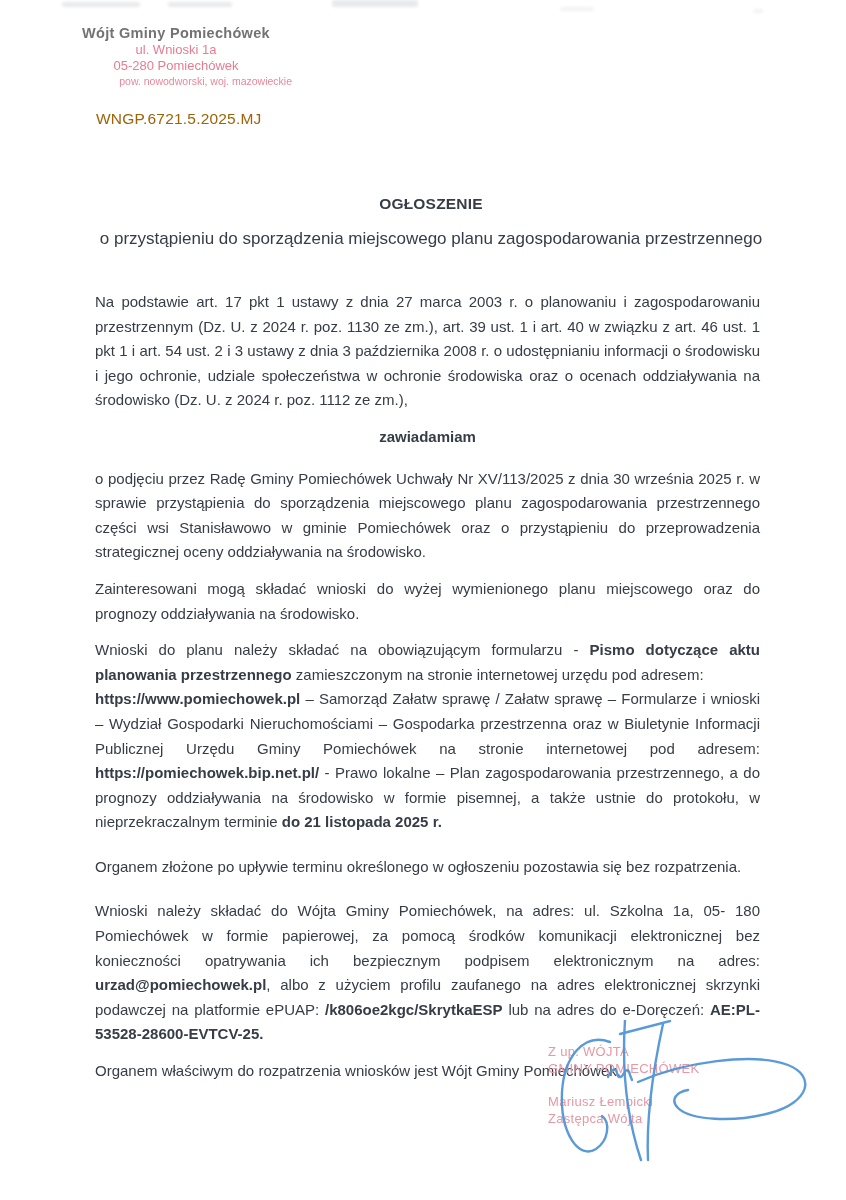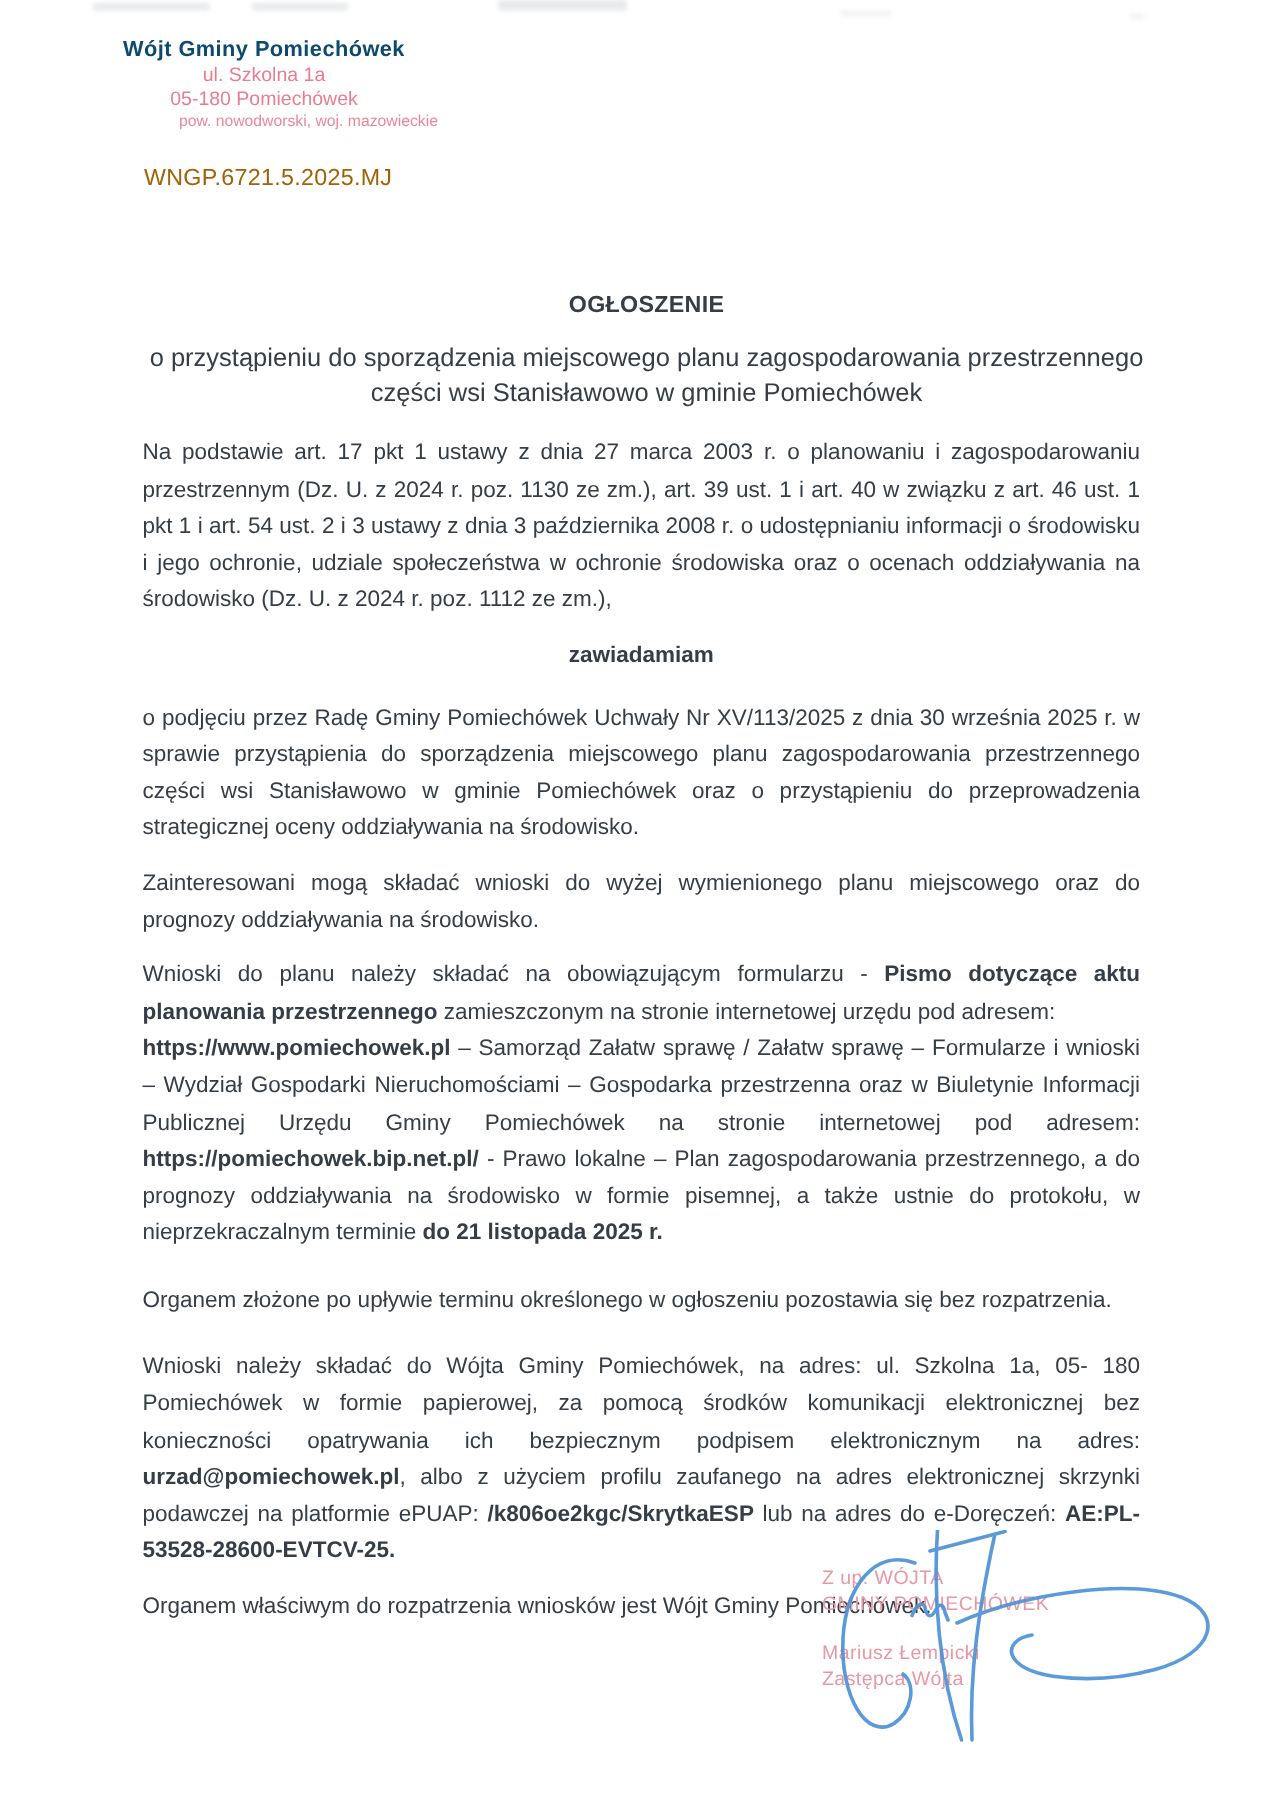--- a/index.html
+++ b/index.html
@@ -12,21 +12,21 @@
   
   .artifact { position:absolute; background:#b9bdc4; opacity:.32; filter:blur(1.5px); border-radius:2px; }
   .a1 { left:62px;  top:2px; width:78px; height:5px; }
   .a2 { left:168px; top:2px; width:64px; height:5px; }
   .a3 { left:332px; top:0;   width:86px; height:7px; }
   .a4 { left:560px; top:7px; width:34px; height:4px; opacity:.18; }
   .a5 { left:753px; top:9px; width:10px; height:4px; opacity:.18; }
 
   
   .header-stamp { position:absolute; left:60px; top:24px; width:232px; text-align:center; }
-  .stamp-l1 { font-weight:bold; font-size:14.5px; line-height:18px; color:#0c4a6e; letter-spacing:.3px; }
+  .stamp-l1 { font-weight:bold; font-size:14.5px; line-height:18px; color:#737373; letter-spacing:.3px; }
   .stamp-l2 { font-size:13px; line-height:16px; color:#e87c91; }
   .stamp-l3 { font-size:10.5px; line-height:15px; color:#ea8799;text-align:right; }
 
   .date-line  { position:absolute; top:80px; right:84px; font-size:15px; color:#39404a; }
   .ref-number { position:absolute; left:96px; top:110px; font-size:15.5px; color:#a16207; letter-spacing:.2px; }
 
   .title-block { position:absolute; top:195px; left:16px; right:0; text-align:center; }
   .doc-title    { font-weight:bold; font-size:15.5px; margin-bottom:14px; letter-spacing:.2px; }
   .doc-subtitle { font-size:17px; line-height:23px; }
 
@@ -49,31 +49,30 @@
 <div class="page">
 
   <span class="artifact a1"></span>
   <span class="artifact a2"></span>
   <span class="artifact a3"></span>
   <span class="artifact a4"></span>
   <span class="artifact a5"></span>
 
   <div class="header-stamp">
     <div class="stamp-l1">Wójt Gminy Pomiechówek</div>
-    <div class="stamp-l2">ul. Szkolna 1a</div>
-    <div class="stamp-l2">05-180 Pomiechówek</div>
+    <div class="stamp-l2">ul. Wnioski 1a</div>
+    <div class="stamp-l2">05-280 Pomiechówek</div>
     <div class="stamp-l3">pow. nowodworski, woj. mazowieckie</div>
   </div>
 
   <div class="ref-number">WNGP.6721.5.2025.MJ</div>
 
   <div class="title-block">
     <div class="doc-title">OGŁOSZENIE</div>
     <div class="doc-subtitle">o przystąpieniu do sporządzenia miejscowego planu zagospodarowania przestrzennego</div>
-    <div class="doc-subtitle">części wsi Stanisławowo w gminie Pomiechówek</div>
   </div>
 
   <div class="body-text" id="body-paragraphs">
       <div class="para"><span>Na podstawie art. 17 pkt 1 ustawy z dnia 27 marca 2003 r. o planowaniu i zagospodarowaniu przestrzennym (Dz. U. z 2024 r. poz. 1130 ze zm.), art. 39 ust. 1 i art. 40 w związku z art. 46 ust. 1 pkt 1 i art. 54 ust. 2 i 3 ustawy z dnia 3 października 2008 r. o udostępnianiu informacji o środowisku i jego ochronie, udziale społeczeństwa w ochronie środowiska oraz o ocenach oddziaływania na środowisko (Dz. U. z 2024 r. poz. 1112 ze zm.),</span></div>
       <div class="para center-heading"><span class="b">zawiadamiam</span></div>
       <div class="para"><span>o podjęciu przez Radę Gminy Pomiechówek Uchwały Nr XV/113/2025 z dnia 30 września 2025 r. w sprawie przystąpienia do sporządzenia miejscowego planu zagospodarowania przestrzennego części wsi Stanisławowo w gminie Pomiechówek oraz o przystąpieniu do przeprowadzenia strategicznej oceny oddziaływania na środowisko.</span></div>
       <div class="para"><span>Zainteresowani mogą składać wnioski do wyżej wymienionego planu miejscowego oraz do prognozy oddziaływania na środowisko.</span></div>
       <div class="para mb-lg"><span>Wnioski do planu należy składać na obowiązującym formularzu - </span><span class="b">Pismo dotyczące aktu planowania przestrzennego</span><span> zamieszczonym na stronie internetowej urzędu pod adresem:</span><br><span class="b">https://www.pomiechowek.pl</span><span> – Samorząd Załatw sprawę / Załatw sprawę – Formularze i wnioski – Wydział Gospodarki Nieruchomościami – Gospodarka przestrzenna oraz w Biuletynie Informacji Publicznej Urzędu Gminy Pomiechówek na stronie internetowej pod adresem: </span><span class="b">https://pomiechowek.bip.net.pl/</span><span> - Prawo lokalne – Plan zagospodarowania przestrzennego, a do prognozy oddziaływania na środowisko w formie pisemnej, a także ustnie do protokołu, w nieprzekraczalnym terminie </span><span class="b">do 21 listopada 2025 r.</span></div>
       <div class="para mb-lg"><span>Organem złożone po upływie terminu określonego w ogłoszeniu pozostawia się bez rozpatrzenia.</span></div>
       <div class="para"><span>Wnioski należy składać do Wójta Gminy Pomiechówek, na adres: ul. Szkolna 1a, 05- 180 Pomiechówek w formie papierowej, za pomocą środków komunikacji elektronicznej bez konieczności opatrywania ich bezpiecznym podpisem elektronicznym na adres: </span><span class="b">urzad@pomiechowek.pl</span><span>, albo z użyciem profilu zaufanego na adres elektronicznej skrzynki podawczej na platformie ePUAP: </span><span class="b">/k806oe2kgc/SkrytkaESP</span><span> lub na adres do e-Doręczeń: </span><span class="b">AE:PL-53528-28600-EVTCV-25.</span></div>

